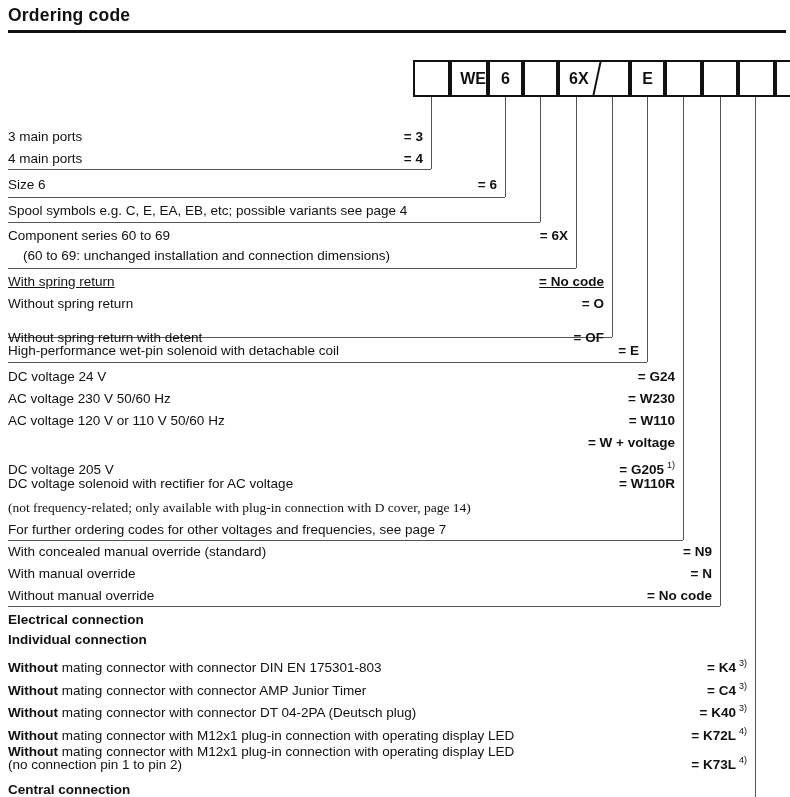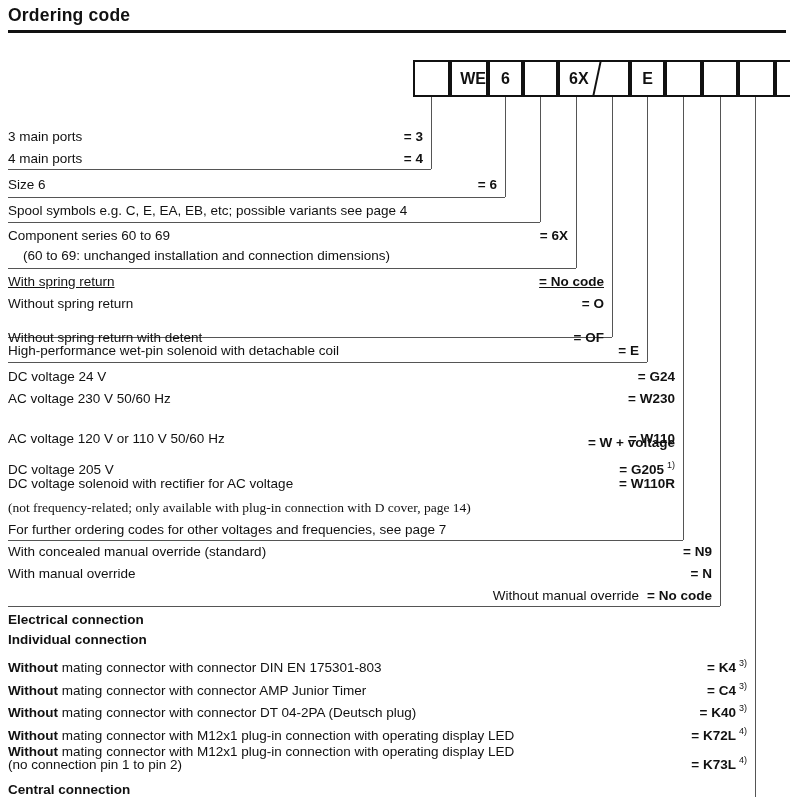--- a/index.html
+++ b/index.html
@@ -153,21 +153,21 @@
   <div class="row" style="top: 369px; width: 667px;">
     <span class="lbl">DC voltage 24 V</span>
     <span class="code">= G24</span>
   </div>
 
   <div class="row" style="top: 391px; width: 667px;">
     <span class="lbl">AC voltage 230 V 50/60 Hz</span>
     <span class="code">= W230</span>
   </div>
 
-  <div class="row" style="top: 431px; width: 667px; gap: 6px;">
+  <div class="row" style="top: 413px; width: 667px; gap: 6px;">
     <span class="lbl">AC voltage 120 V or 110 V 50/60 Hz</span>
     <span class="code">= W110</span>
   </div>
 
   <div class="row" style="top: 435px; width: 667px;">
     <span class="lbl"></span>
     <span class="code">= W + voltage</span>
   </div>
 
   <div class="row" style="top: 457px; width: 667px;">
@@ -193,21 +193,21 @@
   <div class="row" style="top: 544px; width: 704px;">
     <span class="lbl">With concealed manual override (standard)</span>
     <span class="code">= N9</span>
   </div>
 
   <div class="row" style="top: 566px; width: 704px;">
     <span class="lbl">With manual override</span>
     <span class="code">= N</span>
   </div>
 
-  <div class="row" style="top: 588px; width: 704px; justify-content: flex-end;">
+  <div class="row" style="top: 588px; width: 704px;">
     <span class="lbl">Without manual override</span>
     <span class="code">= No code</span>
   </div>
 
   <div class="row bold" style="top: 612px; width: 760px;">
     <span class="lbl">Electrical connection</span>
 
   </div>
 
   <div class="row bold" style="top: 632px; width: 760px;">

